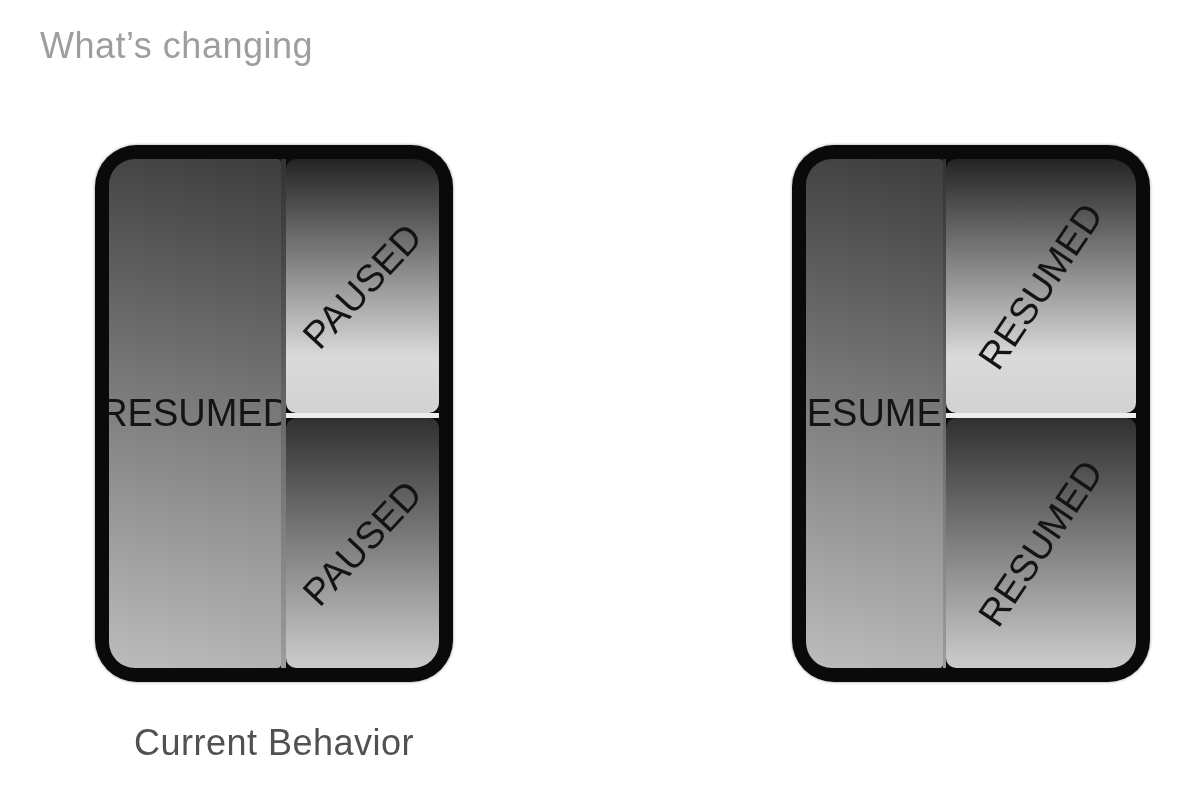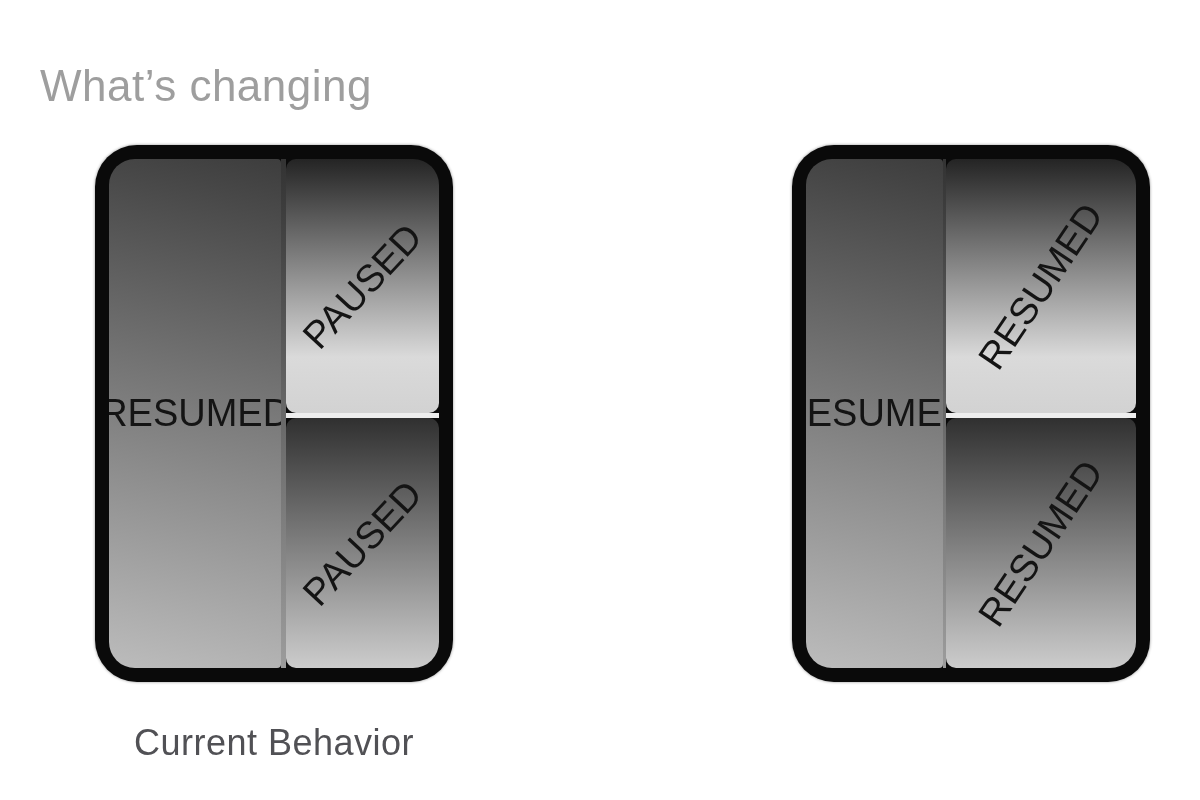--- a/index.html
+++ b/index.html
@@ -12,26 +12,25 @@
     position: relative;
     width: 1200px;
     height: 800px;
     overflow: hidden;
     background: var(--background, #ffffff);
   }
   .page-title {
     position: absolute;
     left: 40px;
     top: 26px;
-    font-size: 44px;
+    font-size: 36px;
     line-height: 1.1;
     font-weight: 400;
     color: var(--title-text, #9e9e9e);
     letter-spacing: 0.5px;
-    margin-top: 36px;
   }
   .device {
     position: absolute;
     top: 145px;
     width: 330px;
     height: 509px;
     padding: 14px;
     background: var(--device-frame, #0a0a0a);
     border-radius: 42px;
     box-shadow: 0 0 3px rgba(0,0,0,0.45);

